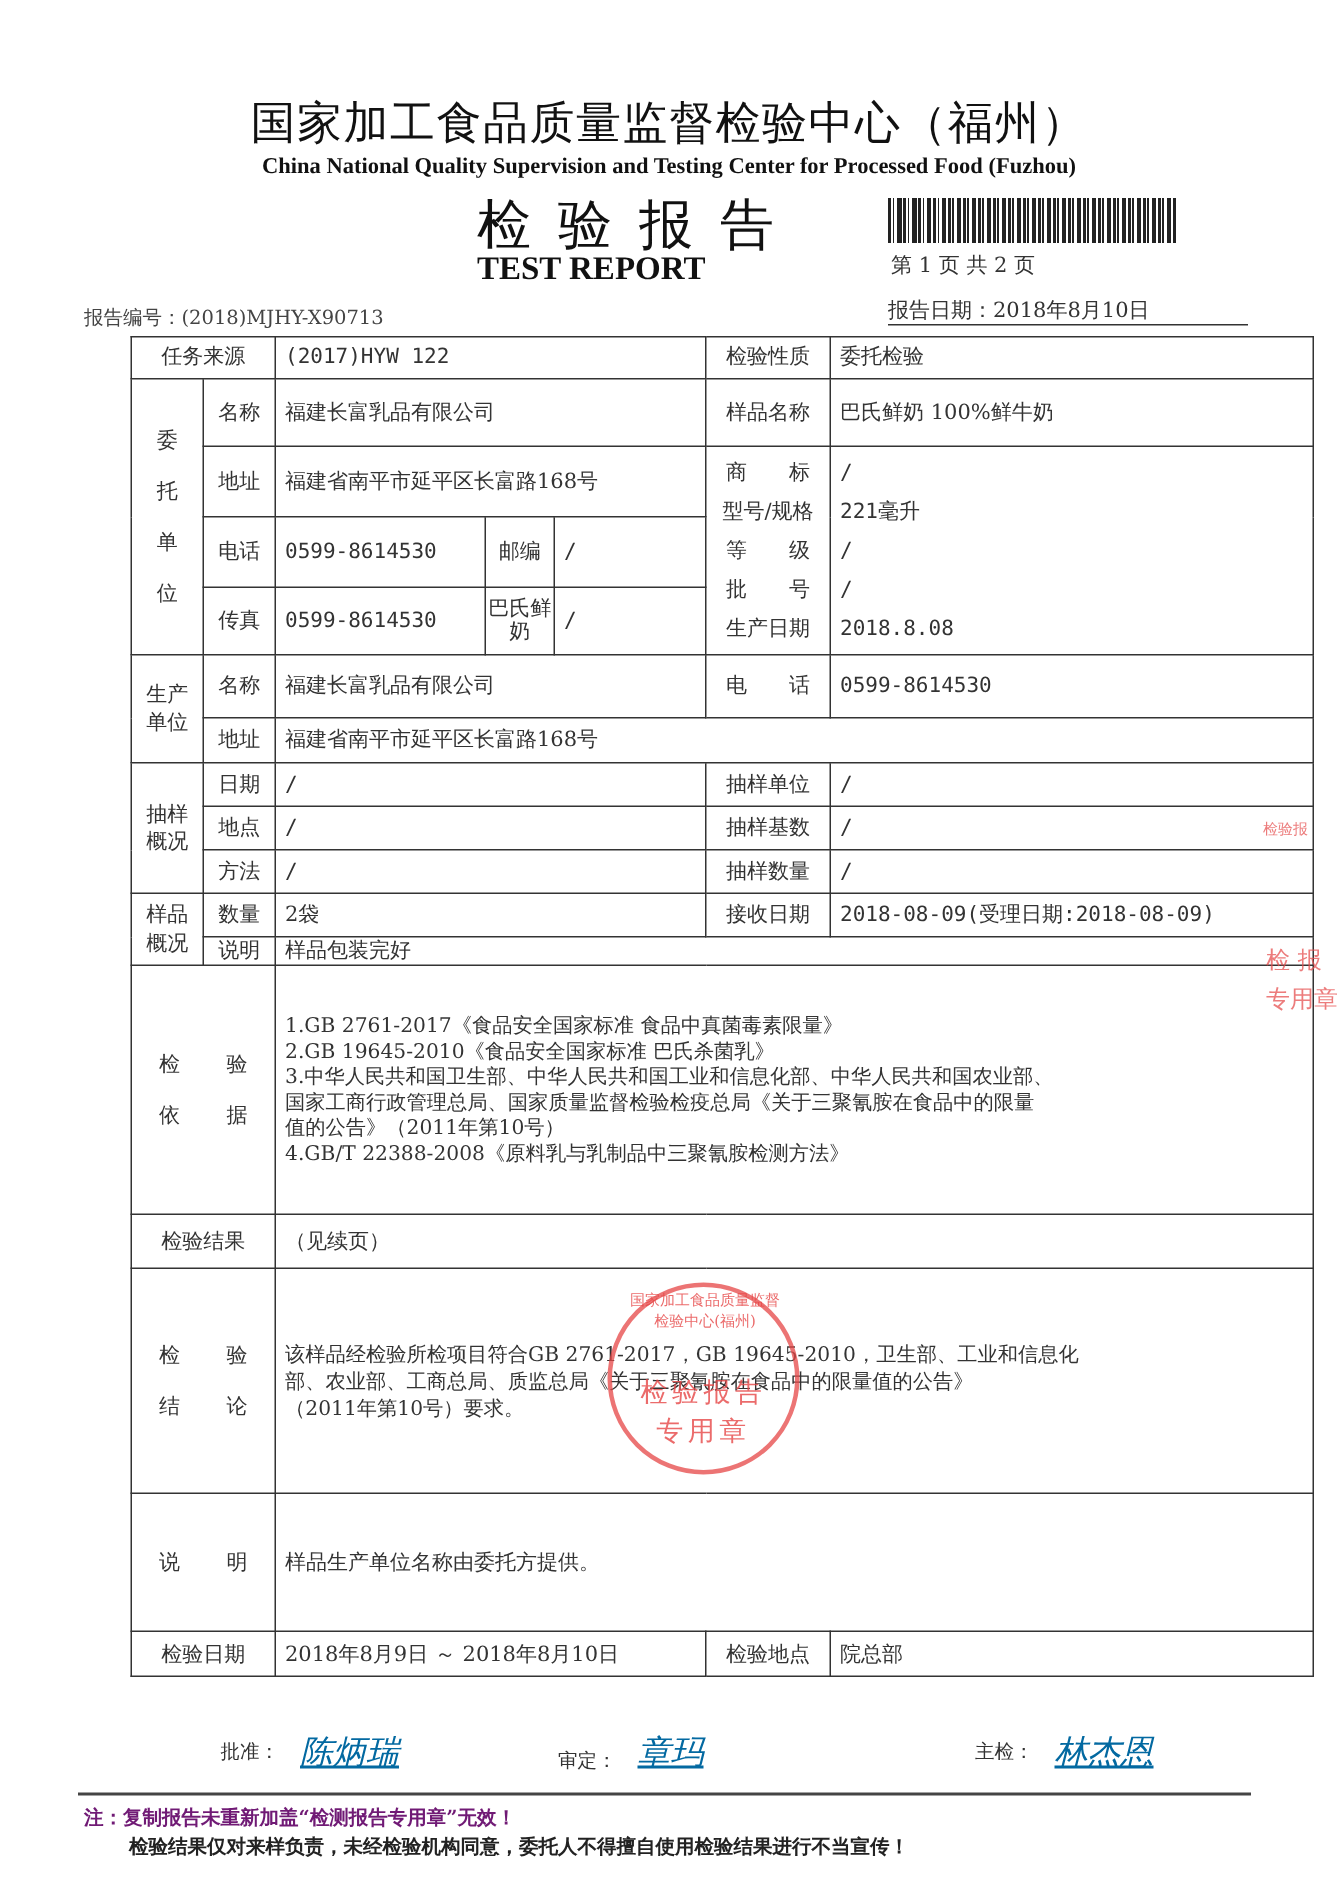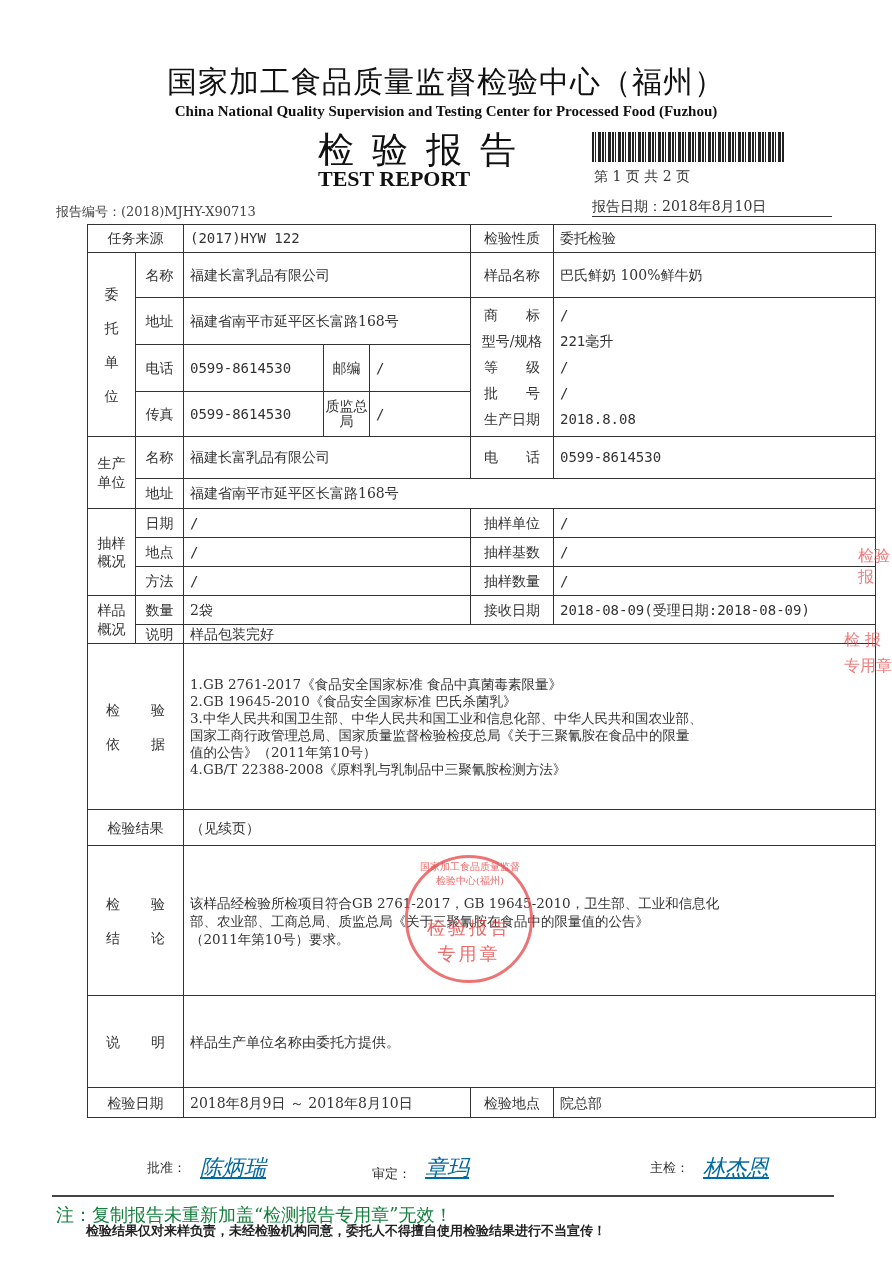--- a/index.html
+++ b/index.html
@@ -25,29 +25,29 @@
   .stack{display:flex;flex-direction:column;}
   .stack span{height:26px;line-height:26px;}
   .just{display:flex;justify-content:space-between;}
 
   .stamp-round{left:405px;top:855px;width:128px;height:128px;border:3px solid rgba(230,70,70,.75);border-radius:50%;
      color:rgba(230,70,70,.8);text-align:center;box-sizing:border-box;}
   .stamp-round .arc{position:absolute;left:10px;top:2px;width:104px;font-size:10px;letter-spacing:0;}
   .stamp-round .l1{position:absolute;left:0;width:122px;top:58px;font-size:18px;letter-spacing:3px;}
   .stamp-round .l2{position:absolute;left:0;width:122px;top:84px;font-size:18px;letter-spacing:3px;}
   .stamp-edge{left:842px;top:540px;width:50px;height:150px;color:rgba(230,80,80,.75);font-size:16px;}
-  .stamp-edge .a{position:absolute;top:6px;left:16px;font-size:16px;}
+  .stamp-edge .a{position:absolute;top:6px;left:0;font-size:10px;}
   .stamp-edge .b{position:absolute;top:90px;left:2px;}
   .stamp-edge .c{position:absolute;top:116px;left:2px;}
 
   .signs{left:120px;top:1153px;width:680px;font-size:13px;color:#333;}
   .sign{position:absolute;display:flex;align-items:center;}
   .sign .sig{font-family:"DejaVu Serif",serif;font-style:italic;font-size:22px;color:#0369a1;margin-left:14px;text-decoration:underline;}
   .footer-line{left:52px;top:1195px;width:782px;height:2px;background:#444;}
-  .note1{left:56px;top:1203px;font-size:18px;font-weight:normal;color:#15803d;}
+  .note1{left:56px;top:1203px;font-size:13px;font-weight:bold;color:#701a75;}
   .note2{left:86px;top:1222px;font-size:13px;font-weight:bold;color:#222;}
 </style>
 </head>
 <body>
 
 <div class="abs title-cn">国家加工食品质量监督检验中心（福州）</div>
 <div class="abs title-en">China National Quality Supervision and Testing Center for Processed Food (Fuzhou)</div>
 <div class="abs report-cn">检验报告</div>
 <div class="abs report-en">TEST REPORT</div>
 <div class="abs barcode"></div>
@@ -113,21 +113,21 @@
   </tr>
   <tr style="height:47px">
     <td class="lbl">电话</td>
     <td>0599-8614530</td>
     <td class="lbl" style="padding:0">邮编</td>
     <td>/</td>
   </tr>
   <tr style="height:45px">
     <td class="lbl">传真</td>
     <td>0599-8614530</td>
-    <td class="lbl" style="padding:0;line-height:1.1;width:30px;word-break:break-all;">质监总局</td>
+    <td class="lbl" style="padding:0;line-height:1.1;width:30px;word-break:break-all;">巴氏鲜奶</td>
     <td>/</td>
   </tr>
 
   <tr style="height:42px">
     <td class="lbl" rowspan="2" style="padding:0 6px;">生产单位</td>
     <td class="lbl">名称</td>
     <td class="multi" colspan="3">福建长富乳品有限公司</td>
     <td class="lbl">电　　话</td>
     <td>0599-8614530</td>
   </tr>

